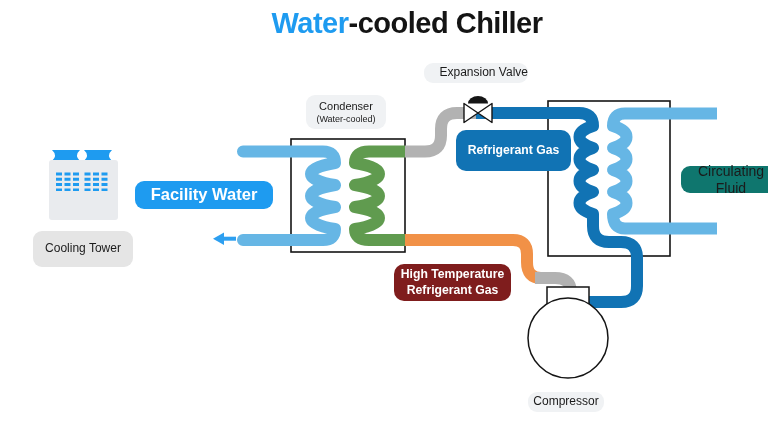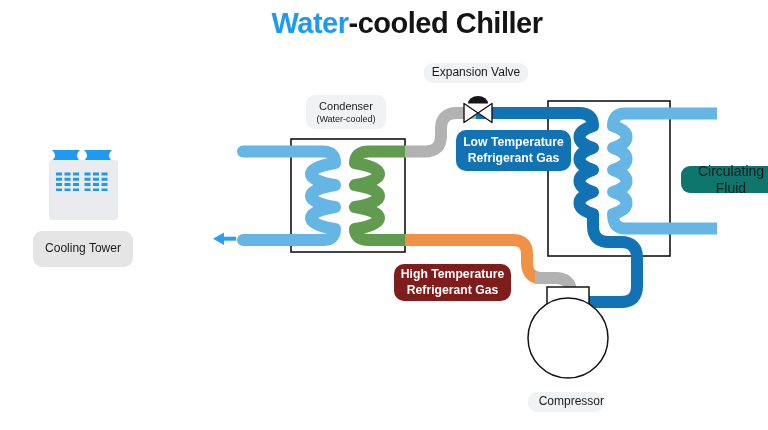--- a/index.html
+++ b/index.html
@@ -97,36 +97,38 @@
 
   <div class="abs pill" style="left: 10px; top: 231px; width: 100px; height: 36px; background: #e5e5e5;">
     <span>Cooling Tower</span>
   </div>
 
   <div class="abs pill" style="left: 283px; top: 95px; width: 80px; height: 34px; background: rgb(240, 242, 244);">
     <span class="cond-main">Condenser</span>
     <span class="cond-sub">(Water-cooled)</span>
   </div>
 
-  <div class="abs pill" style="left: 401px; top: 63px; width: 104px; height: 20px; background: rgb(240, 242, 244);">
+  <div class="abs pill" style="left: 401px; top: 63px; width: 104px; height: 20px; background: rgb(240, 242, 244); align-items: flex-end;">
     <span>Expansion Valve</span>
   </div>
 
 
   <div class="abs pill" style="left: 658px; top: 166px; width: 100px; height: 27px; font-size: 14px; background: #0f766e;">
     <span>Circulating Fluid</span>
   </div>
 
-  <div class="abs pill" style="left: 505px; top: 392px; width: 76px; height: 20px; background: rgb(240, 242, 244); align-items: flex-end;">
+  <div class="abs pill" style="left: 505px; top: 392px; width: 76px; height: 20px; background: rgb(240, 242, 244);">
     <span>Compressor</span>
   </div>
 
+  <div class="abs badge facility" style="left: 112px; top: 181px; width: 138px; height: 28px; background: rgb(30, 155, 240);">
+    <span>Facility Water</span>
+  </div>
 
   <div class="abs badge small" style="left: 433px; top: 130px; width: 115px; height: 41px; background: rgb(17, 115, 180);">
-    <span>Low Temperature</span>
     <span>Refrigerant Gas</span>
   </div>
 
   <div class="abs badge small" style="left: 371px; top: 264px; width: 117px; height: 37px; background: #7f1d1d;">
     <span>High Temperature</span>
     <span>Refrigerant Gas</span>
   </div>
 
 </div>
 

